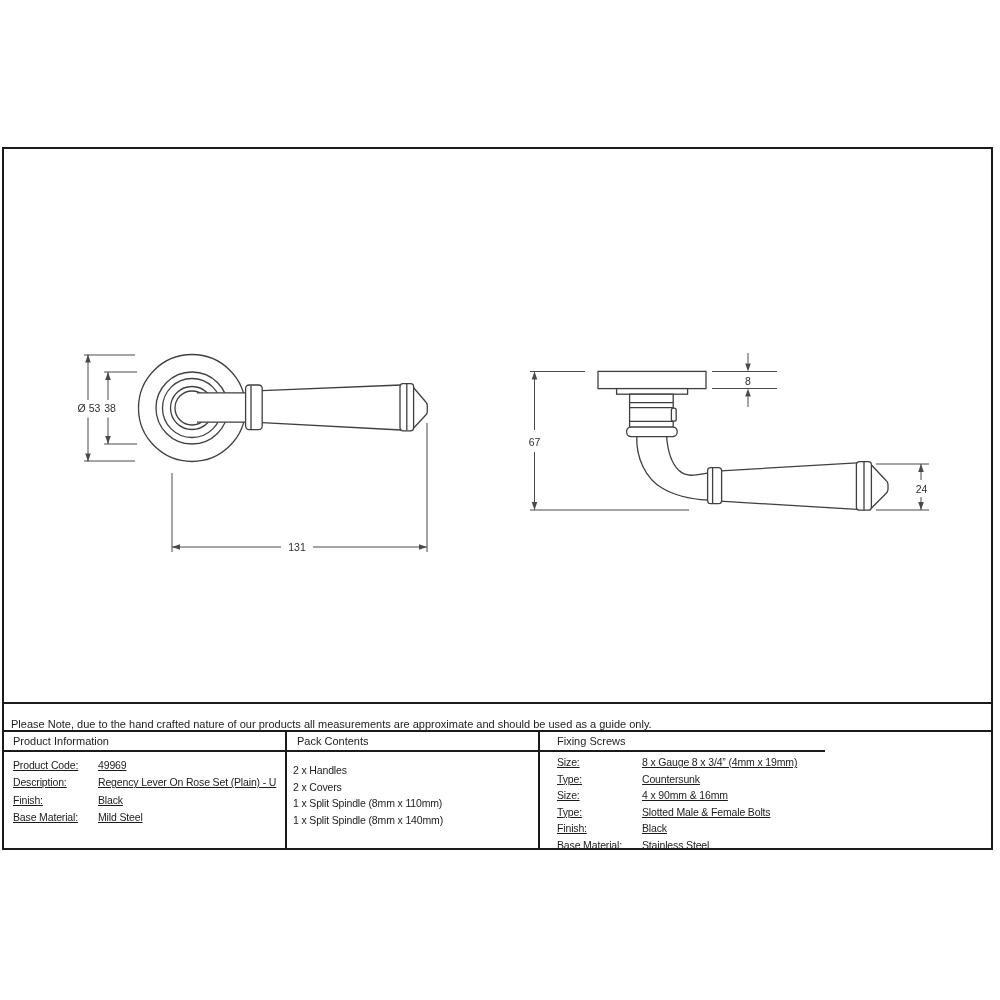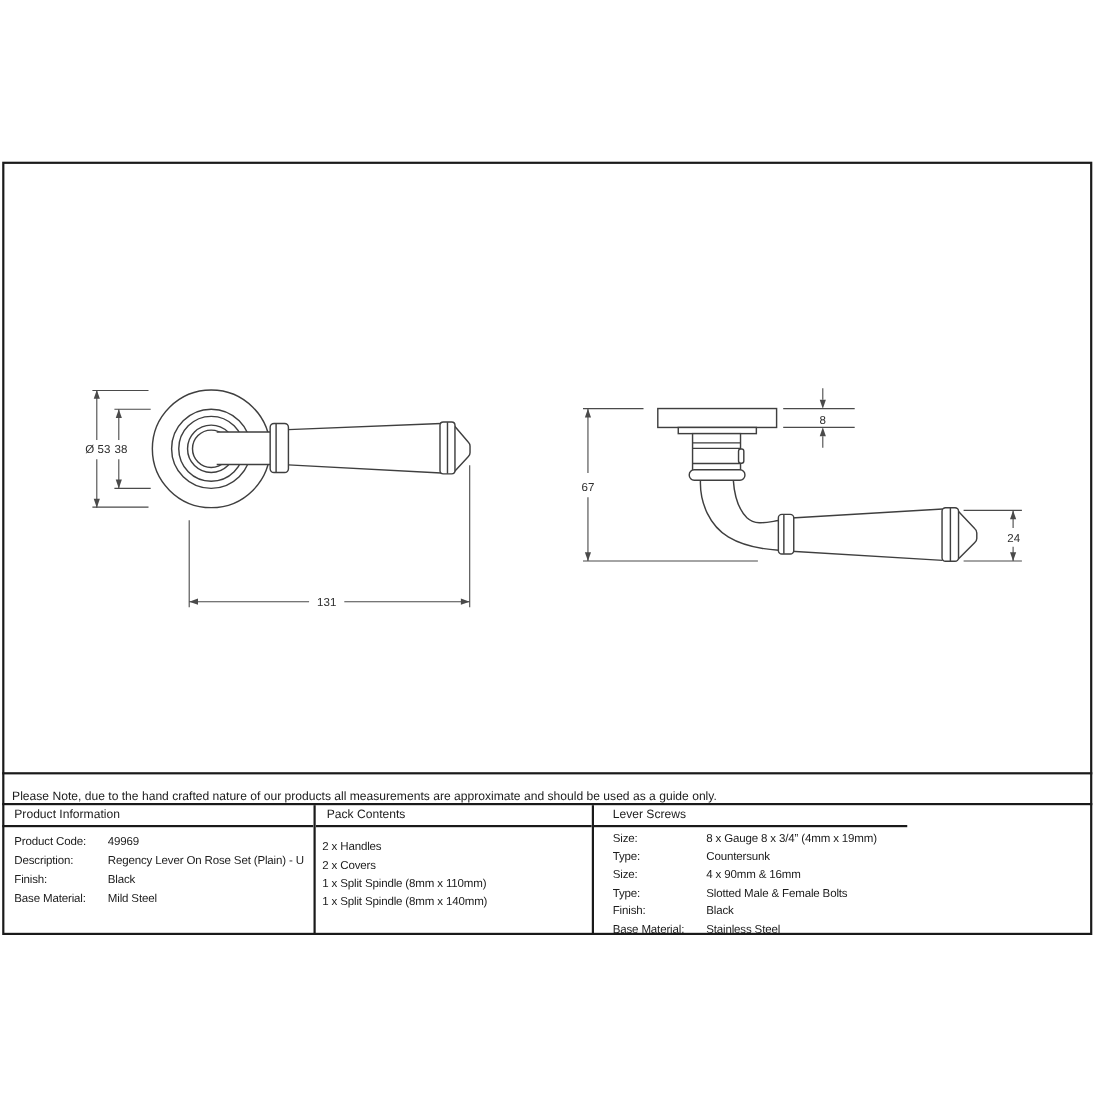--- a/index.html
+++ b/index.html
@@ -28,21 +28,21 @@
   .col3{left:536px;width:287px;border-left:2px solid #1a1a1a;}
   .col4{left:823px;width:168px;border-left:2px solid #1a1a1a;}
   .cell-header{
     height:20px;box-sizing:border-box;border-bottom:2px solid #1a1a1a;
     display:flex;align-items:center;font-size:11px;white-space:nowrap;
   }
   .col1 .cell-header{padding-left:11px;}
   .col2 .cell-header{padding-left:10px;}
   .col3 .cell-header{padding-left:17px;}
   .kv-rows{padding-top:5px;font-size:10.5px;letter-spacing:-0.15px;}
-  .kv{display:flex;line-height:17.3px;white-space:nowrap;}
+  .kv{display:flex;line-height:17.3px;white-space:nowrap;text-decoration:underline;}
   .col1 .kv{padding-left:11px;}
   .col3 .kv{padding-left:17px;}
   .kv .k{width:85px;flex:0 0 85px;}
   .items{padding-top:10px;padding-left:6px;font-size:10.5px;letter-spacing:-0.15px;}
   .item{line-height:16.6px;white-space:nowrap;}
   .col3 .kv-rows{padding-top:2px;}
   .col3 .kv{line-height:16.6px;}
   
   .brand{position:relative;width:100%;height:100%;}
   .anvil-icon{position:absolute;left:25px;top:32px;width:46px;height:43px;}
@@ -178,21 +178,21 @@
     <div class="cell-header">Pack Contents</div>
     <div class="items">
       <div class="item">2 x Handles</div>
       <div class="item">2 x Covers</div>
       <div class="item">1 x Split Spindle (8mm x 110mm)</div>
       <div class="item">1 x Split Spindle (8mm x 140mm)</div>
     </div>
   </div>
 
   <div class="col col3">
-    <div class="cell-header">Lever Screws</div>
+    <div class="cell-header">Fixing Screws</div>
     <div class="kv-rows">
       <div class="kv">
         <span class="k">Size:</span>
         <span class="v">8 x Gauge 8 x 3/4” (4mm x 19mm)</span>
       </div>
       <div class="kv">
         <span class="k">Type:</span>
         <span class="v">Countersunk</span>
       </div>
       <div class="kv">

